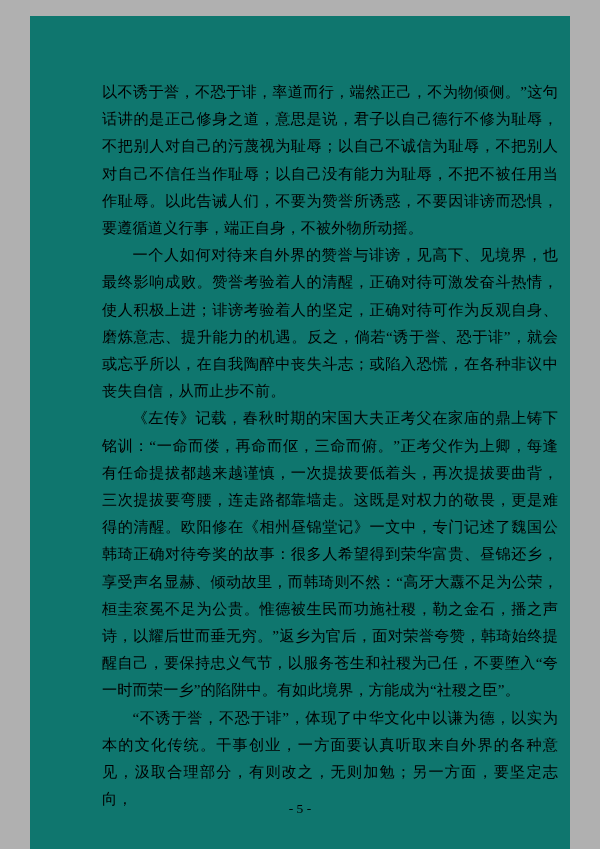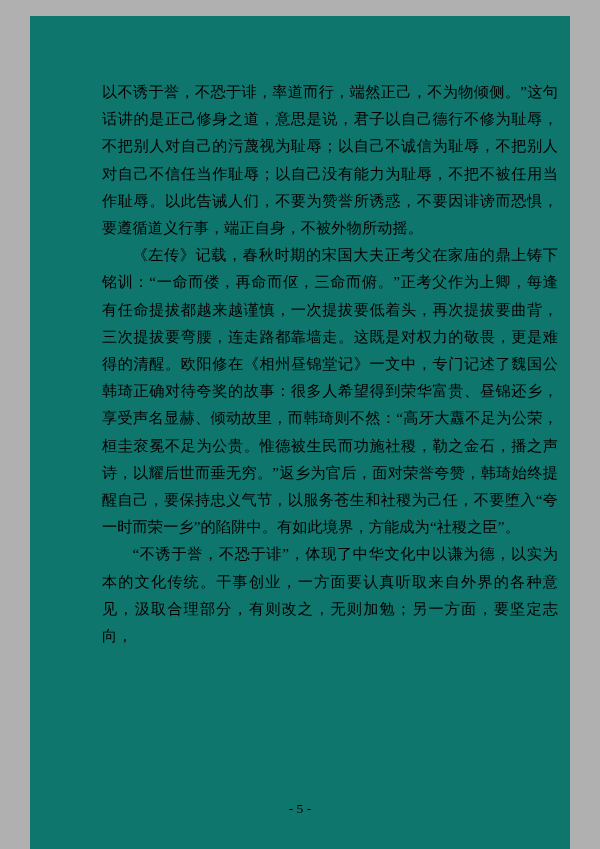--- a/index.html
+++ b/index.html
@@ -47,17 +47,18 @@
     color: #000000;
     font-family: "Liberation Serif", "DejaVu Serif", serif;
   }
 </style>
 </head>
 <body>
 
 <div class="page">
   <div class="content">
     <p class="para">以不诱于誉，不恐于诽，率道而行，端然正己，不为物倾侧。”这句话讲的是正己修身之道，意思是说，君子以自己德行不修为耻辱，不把别人对自己的污蔑视为耻辱；以自己不诚信为耻辱，不把别人对自己不信任当作耻辱；以自己没有能力为耻辱，不把不被任用当作耻辱。以此告诫人们，不要为赞誉所诱惑，不要因诽谤而恐惧，要遵循道义行事，端正自身，不被外物所动摇。</p>
+    <p class="para indent">一个人如何对待来自外界的赞誉与诽谤，见高下、见境界，也最终影响成败。赞誉考验着人的清醒，正确对待可激发奋斗热情，使人积极上进；诽谤考验着人的坚定，正确对待可作为反观自身、磨炼意志、提升能力的机遇。反之，倘若“诱于誉、恐于诽”，就会或忘乎所以，在自我陶醉中丧失斗志；或陷入恐慌，在各种非议中丧失自信，从而止步不前。</p>
     <p class="para indent">《左传》记载，春秋时期的宋国大夫正考父在家庙的鼎上铸下铭训：“一命而偻，再命而伛，三命而俯。”正考父作为上卿，每逢有任命提拔都越来越谨慎，一次提拔要低着头，再次提拔要曲背，三次提拔要弯腰，连走路都靠墙走。这既是对权力的敬畏，更是难得的清醒。欧阳修在《相州昼锦堂记》一文中，专门记述了魏国公韩琦正确对待夸奖的故事：很多人希望得到荣华富贵、昼锦还乡，享受声名显赫、倾动故里，而韩琦则不然：“高牙大纛不足为公荣，桓圭衮冕不足为公贵。惟德被生民而功施社稷，勒之金石，播之声诗，以耀后世而垂无穷。”返乡为官后，面对荣誉夸赞，韩琦始终提醒自己，要保持忠义气节，以服务苍生和社稷为己任，不要堕入“夸一时而荣一乡”的陷阱中。有如此境界，方能成为“社稷之臣”。</p>
     <p class="para indent">“不诱于誉，不恐于诽”，体现了中华文化中以谦为德，以实为本的文化传统。干事创业，一方面要认真听取来自外界的各种意见，汲取合理部分，有则改之，无则加勉；另一方面，要坚定志向，</p>
   </div>
   <div class="footer">- 5 -</div>
 </div>
 
 </body></html>

